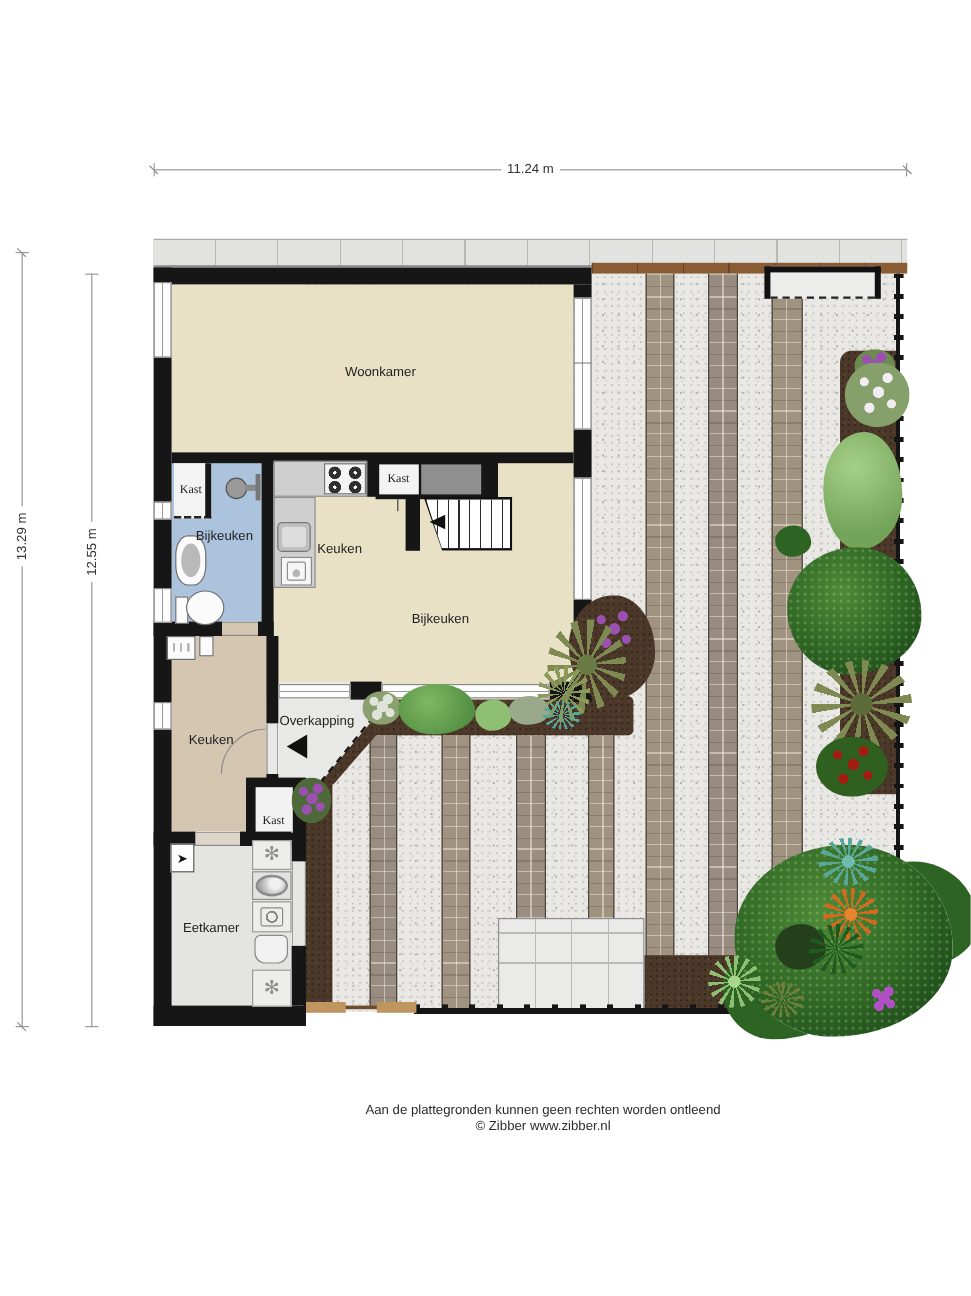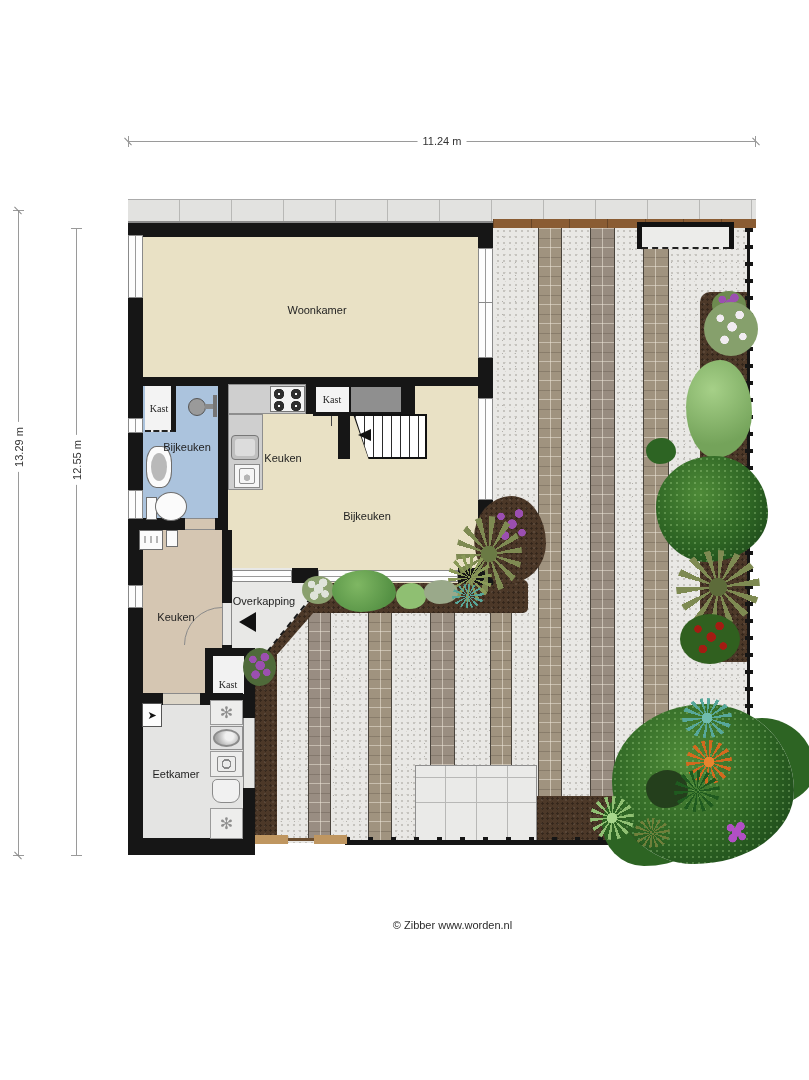--- a/index.html
+++ b/index.html
@@ -271,16 +271,17 @@
   <div class="abs rlabel" style="left:187px;top:447px">Bijkeuken</div>
   <div class="abs rlabel" style="left:283px;top:458px">Keuken</div>
   <div class="abs rlabel small" style="left:332px;top:399px">Kast</div>
   <div class="abs rlabel" style="left:367px;top:516px">Bijkeuken</div>
   <div class="abs rlabel" style="left:176px;top:617px">Keuken</div>
   <div class="abs rlabel" style="left:264px;top:601px">Overkapping</div>
   <div class="abs rlabel small" style="left:228px;top:684px">Kast</div>
   <div class="abs rlabel" style="left:176px;top:774px">Eetkamer</div>
 
   <div class="footer">
-    <div>© Zibber www.worden.nl</div>
+    <div>Aan de plattegronden kunnen geen rechten worden ontleend</div>
+    <div>© Zibber www.zibber.nl</div>
   </div>
 
 </div>
 
 </body></html>

